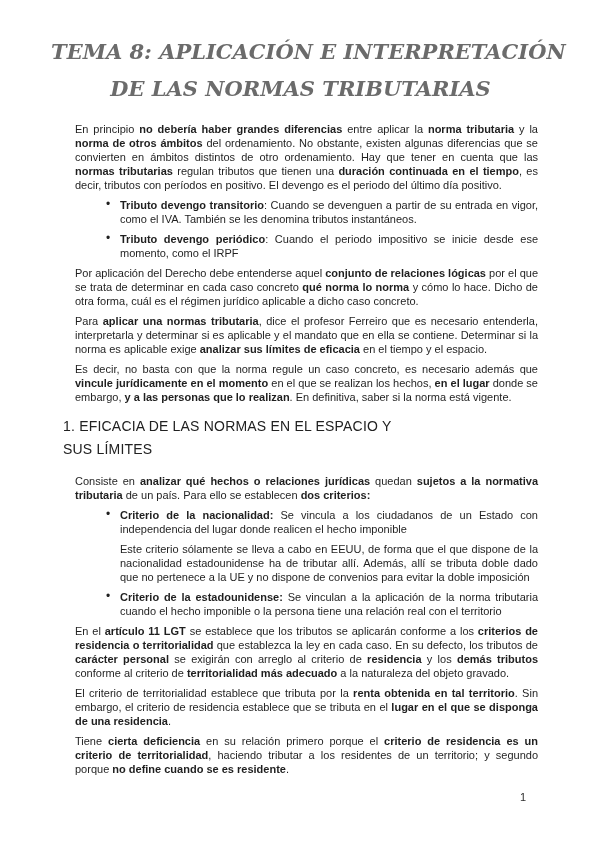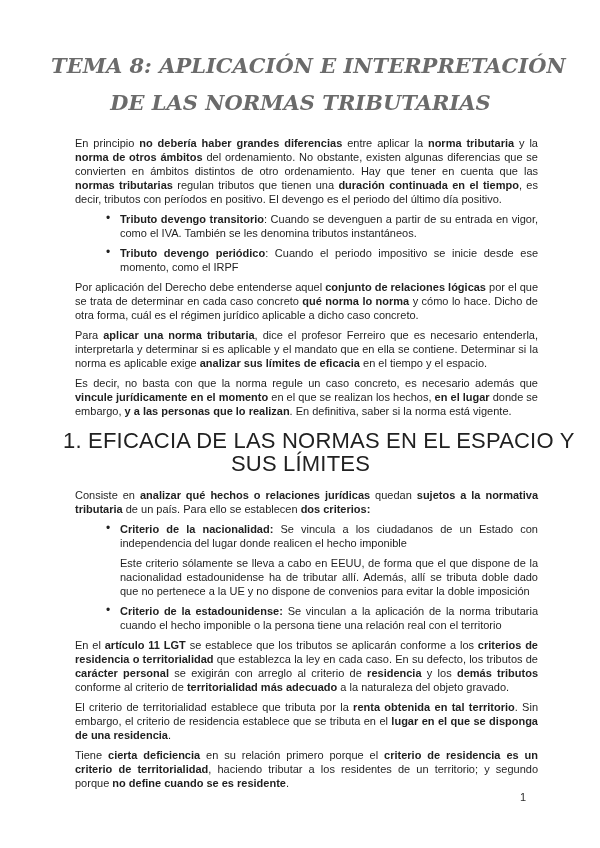--- a/index.html
+++ b/index.html
@@ -10,21 +10,21 @@
   body {
     width: 600px;
     height: 848px;
     overflow: hidden;
   }
   .page {
     position: relative;
     width: 600px;
     height: 848px;
     box-sizing: border-box;
-    padding: 47px 62px 0 63px;
+    padding: 33px 62px 0 63px;
     background: var(--page-bg, #ffffff);
     font-family: "Liberation Sans", "DejaVu Sans", sans-serif;
   }
   .doc-title {
     margin: 0 -12px 15px -12px;
     text-align: center;
     font-family: "DejaVu Serif", "Liberation Serif", serif;
     font-style: italic;
     font-weight: 700;
     font-size: 21px;
@@ -48,22 +48,21 @@
   }
   .li .bullet-marker {
     position: absolute;
     left: 31px;
     top: -1px;
     font-size: 12px;
   }
   .lisub { padding-left: 45px; }
   .h2 {
     margin: 11px 0 13px 0;
-    text-align: center;
-    font-size: 22px;
+    font-size: 14px;
     line-height: 23px;
     font-weight: 400;
     letter-spacing: 0.2px;
     color: #212121;
   }
   .h2 .h-line { display: block; white-space: nowrap; }
   .doc-body b { font-weight: 700; }
   .page-number {
     position: absolute;
     top: 791px;
@@ -79,21 +78,21 @@
   <h1 class="doc-title">
     <span class="t-line">TEMA 8: APLICACIÓN E INTERPRETACIÓN</span>
     <span class="t-line">DE LAS NORMAS TRIBUTARIAS</span>
   </h1>
 
   <main class="doc-body">
       <div class="block p"><span><span>En principio </span><b>no debería haber grandes diferencias</b><span> entre aplicar la </span><b>norma tributaria</b><span> y la </span><b>norma de otros ámbitos</b><span> del ordenamiento. No obstante, existen algunas diferencias que se convierten en ámbitos distintos de otro ordenamiento. Hay que tener en cuenta que las </span><b>normas tributarias</b><span> regulan tributos que tienen una </span><b>duración continuada en el tiempo</b><span>, es decir, tributos con períodos en positivo. El devengo es el periodo del último día positivo.</span></span></div>
       <div class="block li"><span class="bullet-marker">•</span><span><b>Tributo devengo transitorio</b><span>: Cuando se devenguen a partir de su entrada en vigor, como el IVA. También se les denomina tributos instantáneos.</span></span></div>
       <div class="block li"><span class="bullet-marker">•</span><span><b>Tributo devengo periódico</b><span>: Cuando el periodo impositivo se inicie desde ese momento, como el IRPF</span></span></div>
       <div class="block p"><span><span>Por aplicación del Derecho debe entenderse aquel </span><b>conjunto de relaciones lógicas</b><span> por el que se trata de determinar en cada caso concreto </span><b>qué norma lo norma</b><span> y cómo lo hace. Dicho de otra forma, cuál es el régimen jurídico aplicable a dicho caso concreto.</span></span></div>
-      <div class="block p"><span><span>Para </span><b>aplicar una norma tributaria</b><span>, dice el profesor Ferreiro que es necesario entenderla, interpretarla y determinar si es aplicable y el mandato que en ella se contiene. Determinar si la norma es aplicable exige </span><b>analizar sus límites de eficacia</b><span> en el tiempo y el espacio.</span></span></div>
+      <div class="block p"><span><span>Para </span><b>aplicar una normas tributaria</b><span>, dice el profesor Ferreiro que es necesario entenderla, interpretarla y determinar si es aplicable y el mandato que en ella se contiene. Determinar si la norma es aplicable exige </span><b>analizar sus límites de eficacia</b><span> en el tiempo y el espacio.</span></span></div>
       <div class="block p"><span><span>Es decir, no basta con que la norma regule un caso concreto, es necesario además que </span><b>vincule jurídicamente en el momento</b><span> en el que se realizan los hechos, </span><b>en el lugar</b><span> donde se embargo, </span><b>y a las personas que lo realizan</b><span>. En definitiva, saber si la norma está vigente.</span></span></div>
       <h2 class="block h2">
         <span class="h-line">1. EFICACIA DE LAS NORMAS EN EL ESPACIO Y</span>
         <span class="h-line">SUS LÍMITES</span>
       </h2>
       <div class="block p"><span><span>Consiste en </span><b>analizar qué hechos o relaciones jurídicas</b><span> quedan </span><b>sujetos a la normativa tributaria</b><span> de un país. Para ello se establecen </span><b>dos criterios:</b></span></div>
       <div class="block li"><span class="bullet-marker">•</span><span><b>Criterio de la nacionalidad:</b><span> Se vincula a los ciudadanos de un Estado con independencia del lugar donde realicen el hecho imponible</span></span></div>
       <div class="block lisub"><span><span>Este criterio sólamente se lleva a cabo en EEUU, de forma que el que dispone de la nacionalidad estadounidense ha de tributar allí. Además, allí se tributa doble dado que no pertenece a la UE y no dispone de convenios para evitar la doble imposición</span></span></div>
       <div class="block li"><span class="bullet-marker">•</span><span><b>Criterio de la estadounidense:</b><span> Se vinculan a la aplicación de la norma tributaria cuando el hecho imponible o la persona tiene una relación real con el territorio</span></span></div>
       <div class="block p"><span><span>En el </span><b>artículo 11 LGT</b><span> se establece que los tributos se aplicarán conforme a los </span><b>criterios de residencia o territorialidad</b><span> que establezca la ley en cada caso. En su defecto, los tributos de </span><b>carácter personal</b><span> se exigirán con arreglo al criterio de </span><b>residencia</b><span> y los </span><b>demás tributos</b><span> conforme al criterio de </span><b>territorialidad más adecuado</b><span> a la naturaleza del objeto gravado.</span></span></div>

